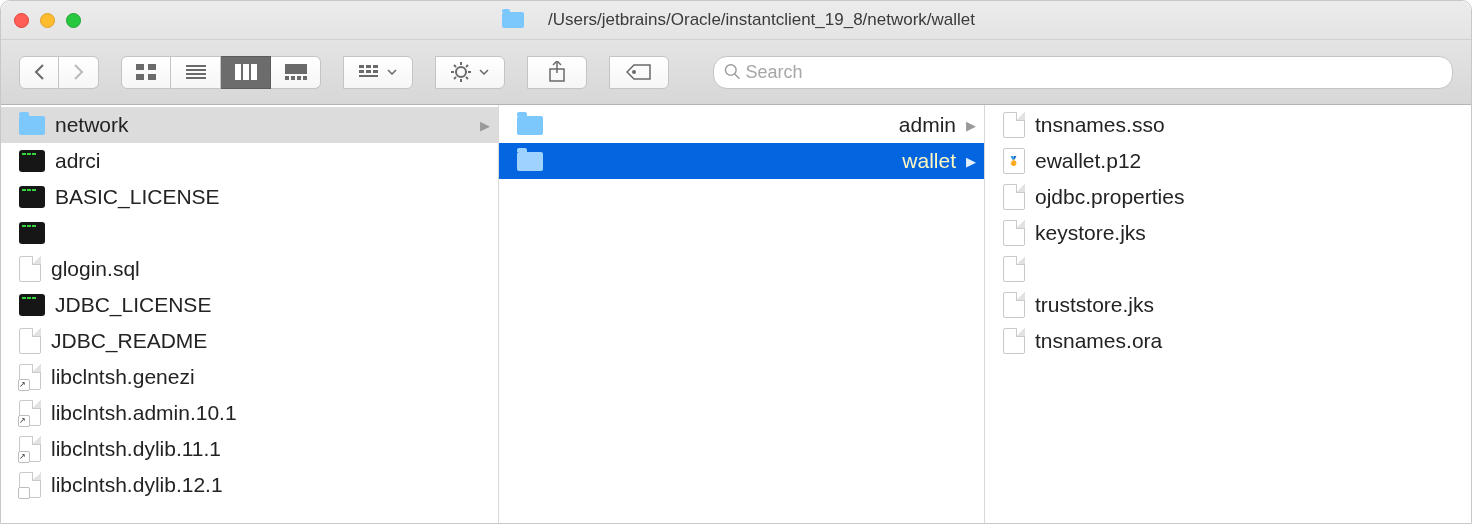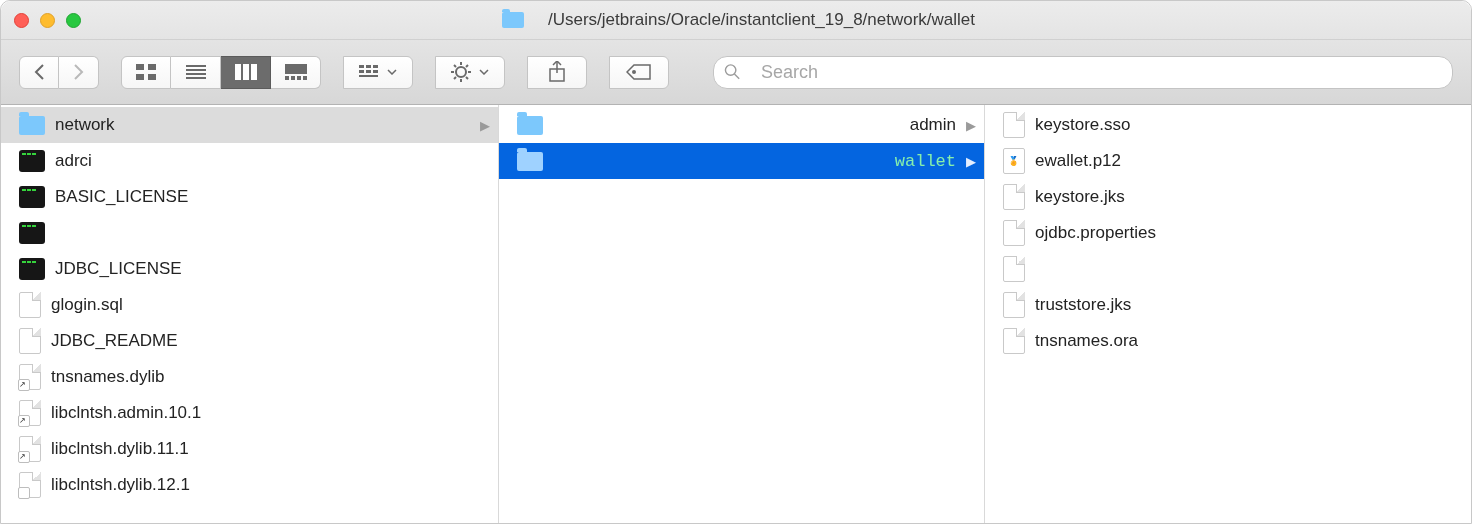--- a/index.html
+++ b/index.html
@@ -116,21 +116,21 @@
   }
   .search {
     flex: 1;
     height: 33px;
     border: 1px solid #c4c4c4;
     border-radius: 14px;
     background: #ffffff;
     display: flex;
     align-items: center;
     padding: 0 10px;
-    gap: 20px;
+    gap: 4px;
   }
   .search input {
     border: none;
     outline: none;
     font-size: 18px;
     color: #a7a7a7;
     background: transparent;
     width: 100%;
   }
   .search input::placeholder { color: #a7a7a7; }
@@ -154,36 +154,36 @@
   .row {
     height: 36px;
     display: flex;
     align-items: center;
     padding-left: 18px;
     padding-right: 8px;
     gap: 10px;
   }
   .row .label {
     flex: 1;
-    font-size: 17px;
+    font-size: 21px;
     color: #232323;
     white-space: nowrap;
   }
   .row .chev {
     color: #9a9a9a;
     font-size: 13px;
   }
 
   .row.inactive-sel {
     background: #dcdcdc;
   }
   .row.active-sel {
     background: #0465e0;
   }
-  .row.active-sel .label { color: #86efac; font-family: Liberation Mono, monospace; }
+  .row.active-sel .label { color: #fef9c3; }
   .row.active-sel .chev { color: #e4efff; }
   .row.active-sel .folder-icon { background: #9fd2ff; }
   .row.active-sel .folder-icon::before { background: #9fd2ff; }
 
   .folder-icon {
     width: 26px; height: 19px;
     background: #7cc8fc;
     border-radius: 2px;
     position: relative;
     flex: none;
@@ -428,36 +428,36 @@
         <span class="label">adrci</span>
       </div>
       <div class="row">
         <span class="exec-icon"></span>
         <span class="label">BASIC_LICENSE</span>
       </div>
       <div class="row">
         <span class="exec-icon"></span>
       </div>
       <div class="row">
+        <span class="file-icon"></span>
+        <span class="label">glogin.sql</span>
+      </div>
+      <div class="row">
         <span class="exec-icon"></span>
         <span class="label">JDBC_LICENSE</span>
-      </div>
-      <div class="row">
-        <span class="file-icon"></span>
-        <span class="label">glogin.sql</span>
       </div>
       <div class="row">
         <span class="file-icon"></span>
         <span class="label">JDBC_README</span>
       </div>
       <div class="row">
         <span class="alias-icon">
           <span class="alias-arrow">↗</span>
         </span>
-        <span class="label">tnsnames.dylib</span>
+        <span class="label">libclntsh.genezi</span>
       </div>
       <div class="row">
         <span class="alias-icon">
           <span class="alias-arrow">↗</span>
         </span>
         <span class="label">libclntsh.admin.10.1</span>
       </div>
       <div class="row">
         <span class="alias-icon">
           <span class="alias-arrow">↗</span>
@@ -477,38 +477,38 @@
       </div>
       <div class="row active-sel">
         <span class="folder-icon"></span>
         <span class="label">wallet</span>
         <span class="chev">▶</span>
       </div>
     </div>
   <div class="column col3">
       <div class="row">
         <span class="file-icon"></span>
-        <span class="label">keystore.sso</span>
+        <span class="label">tnsnames.sso</span>
       </div>
       <div class="row">
         <span class="cert-icon">
           <span class="badge">🏅</span>
         </span>
         <span class="label">ewallet.p12</span>
       </div>
       <div class="row">
         <span class="file-icon"></span>
+        <span class="label">ojdbc.properties</span>
+      </div>
+      <div class="row">
+        <span class="file-icon"></span>
         <span class="label">keystore.jks</span>
       </div>
       <div class="row">
         <span class="file-icon"></span>
-        <span class="label">ojdbc.properties</span>
-      </div>
-      <div class="row">
-        <span class="file-icon"></span>
       </div>
       <div class="row">
         <span class="file-icon"></span>
         <span class="label">truststore.jks</span>
       </div>
       <div class="row">
         <span class="file-icon"></span>
         <span class="label">tnsnames.ora</span>
       </div>
     </div>

